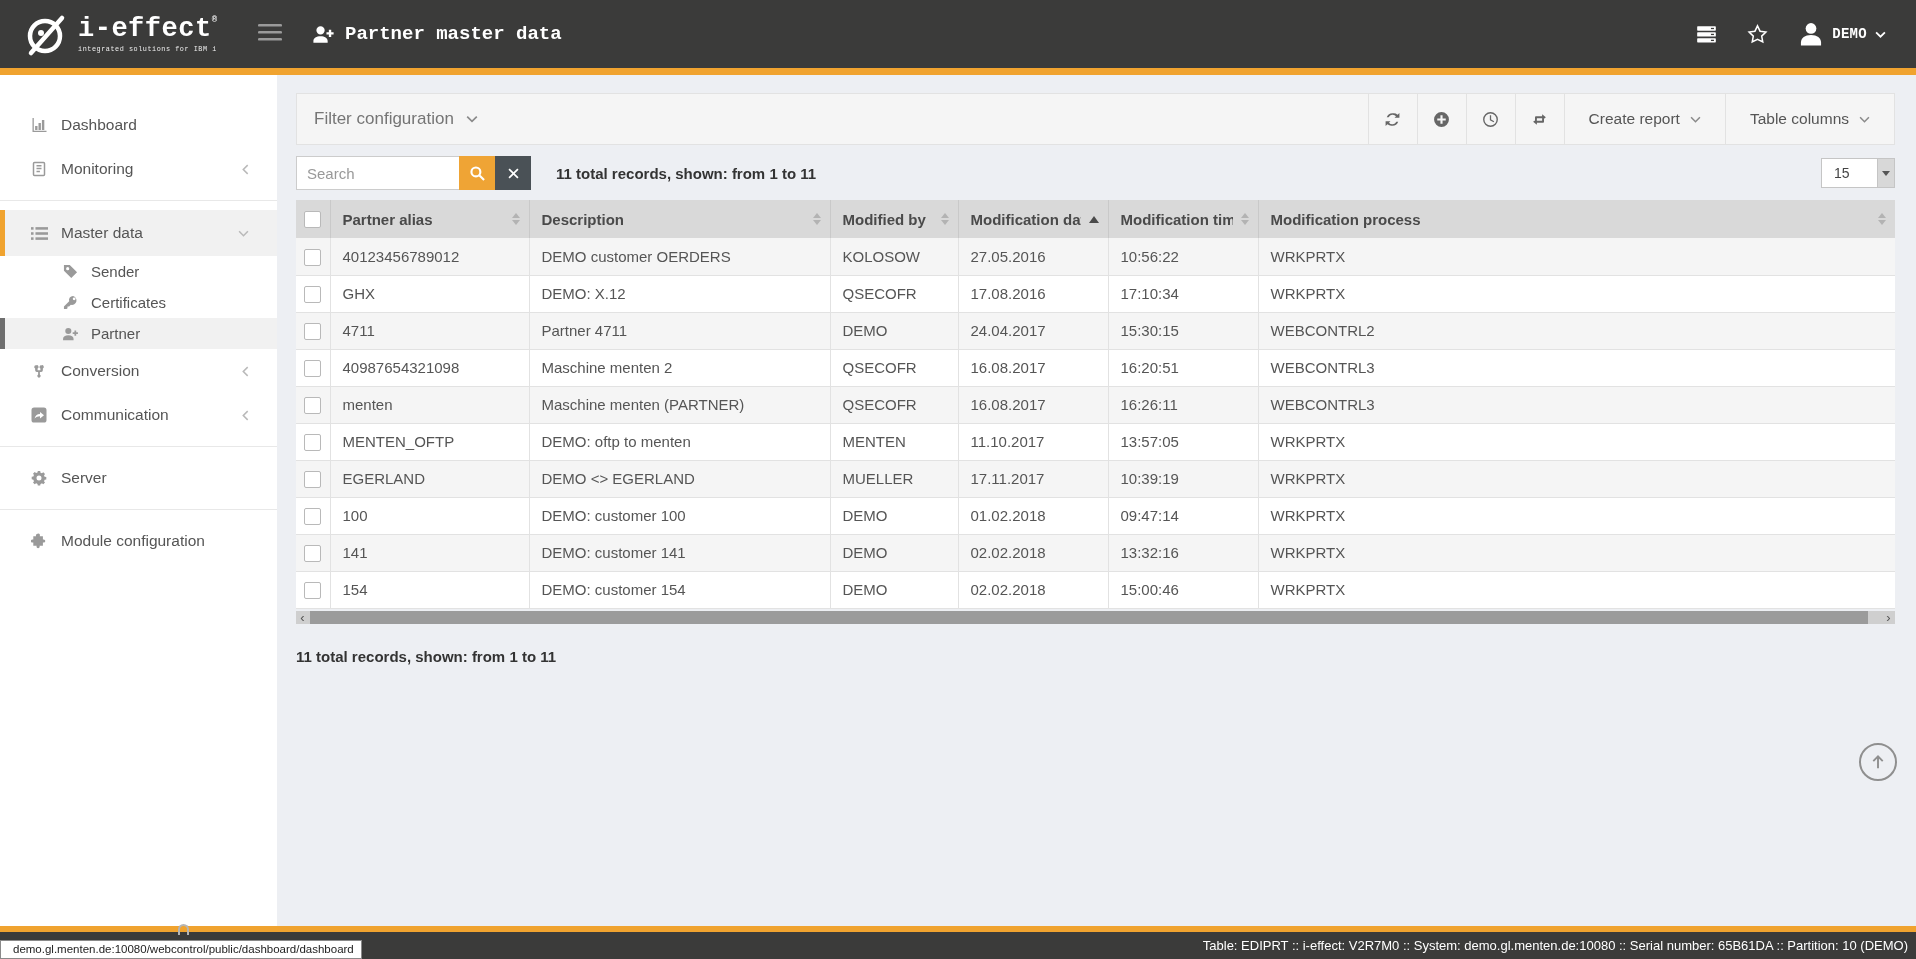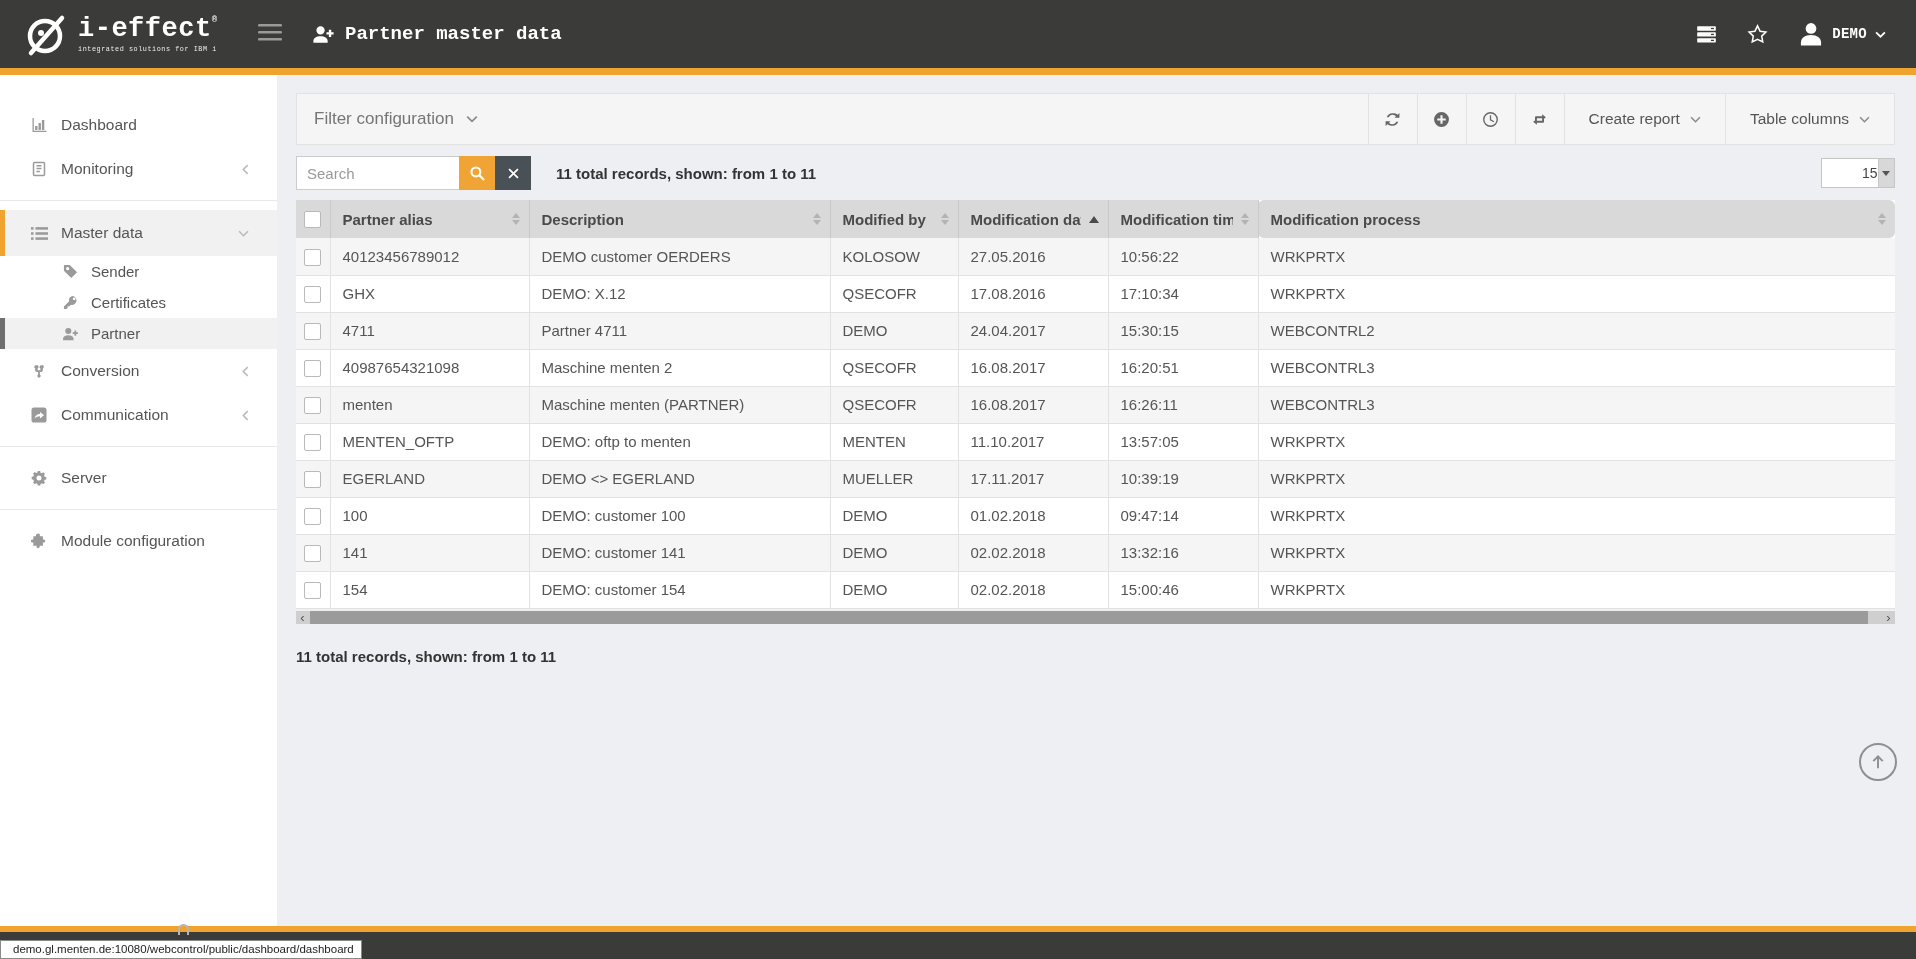--- a/index.html
+++ b/index.html
@@ -48,28 +48,28 @@
 
   
   .search-row { margin-top:11px; height:34px; display:flex; align-items:center; position:relative; }
   .search-group { display:flex; height:34px; }
   .search-input { width:163px; height:34px; border:1px solid #ccc; border-right:none; padding:0 10px; font-size:15px; color:#555; font-family:inherit; outline:none; }
   .search-input::placeholder { color:#999; }
   .btn-search { width:36px; height:34px; background:#efa435; border:none; color:#fff; cursor:pointer; display:flex; align-items:center; justify-content:center; }
   .btn-clear { width:36px; height:34px; background:#4a5156; border:none; color:#fff; cursor:pointer; display:flex; align-items:center; justify-content:center; }
   .records-text { margin-left:25px; font-size:15px; font-weight:bold; color:#333; }
   .page-size { position:absolute; right:0; top:2px; width:74px; height:30px; border:1px solid #c5c5c5; background:#fff; display:flex; cursor:pointer; }
-  .page-size .ps-value { flex:1 1 auto; display:flex; align-items:center; padding-left:12px; font-size:14px; color:#444;margin-left:28px; }
+  .page-size .ps-value { flex:1 1 auto; display:flex; align-items:center; padding-left:12px; font-size:14px; color:#444; }
   .page-size .ps-arrow { width:17px; background:#d8d8d8; border-left:1px solid #c5c5c5; display:flex; align-items:center; justify-content:center; }
   .ps-tri { width:0; height:0; border-left:4px solid transparent; border-right:4px solid transparent; border-top:5px solid #555; }
 
   
   .data-table { margin-top:10px; border-collapse:collapse; table-layout:fixed; width:1599px; background:#fff; }
   .data-table th { background:#d9d9d9; height:38px; font-size:15px; font-weight:bold; color:#4a4a4a; text-align:left; border-right:1px solid #c9c9c9; padding:0; cursor:pointer; }
-  .data-table th:last-child { border-right:none;border-radius:6px; }
+  .data-table th:last-child { border-right:none; }
   .th-inner { display:flex; align-items:center; padding:0 9px 0 12px; }
   .th-label { white-space:nowrap; overflow:hidden; }
   .sort { margin-left:auto; display:inline-flex; flex-direction:column; gap:2px; padding-left:8px; }
   .tri { width:0; height:0; border-left:4px solid transparent; border-right:4px solid transparent; }
   .tri.up { border-bottom:5px solid #b3b3b3; }
   .tri.down { border-top:5px solid #b3b3b3; }
   .sort.active .tri.up { border-left:5px solid transparent; border-right:5px solid transparent; border-bottom:7px solid #4a4a4a; }
   .data-table td { height:37px; font-size:15px; color:#555; border-right:1px solid #e2e2e2; border-bottom:1px solid #e2e2e2; padding:0 12px; white-space:nowrap; overflow:hidden; }
   .data-table td:last-child { border-right:none; }
   .data-table tbody tr { background:#fff; cursor:pointer; }
@@ -555,15 +555,16 @@
         </span>
       </button>
 
     </main>
   </div>
 
   <div class="footer-stripe"></div>
   <footer class="footer">
     <span class="status-peek-icon"></span>
     <div class="url-tooltip">demo.gl.menten.de:10080/webcontrol/public/dashboard/dashboard</div>
+    <div class="footer-info">Table: EDIPRT  ::  i-effect: V2R7M0  ::  System: demo.gl.menten.de:10080  ::  Serial number: 65B61DA  ::  Partition: 10 (DEMO)</div>
   </footer>
 
 </div>
 
 </body></html>

